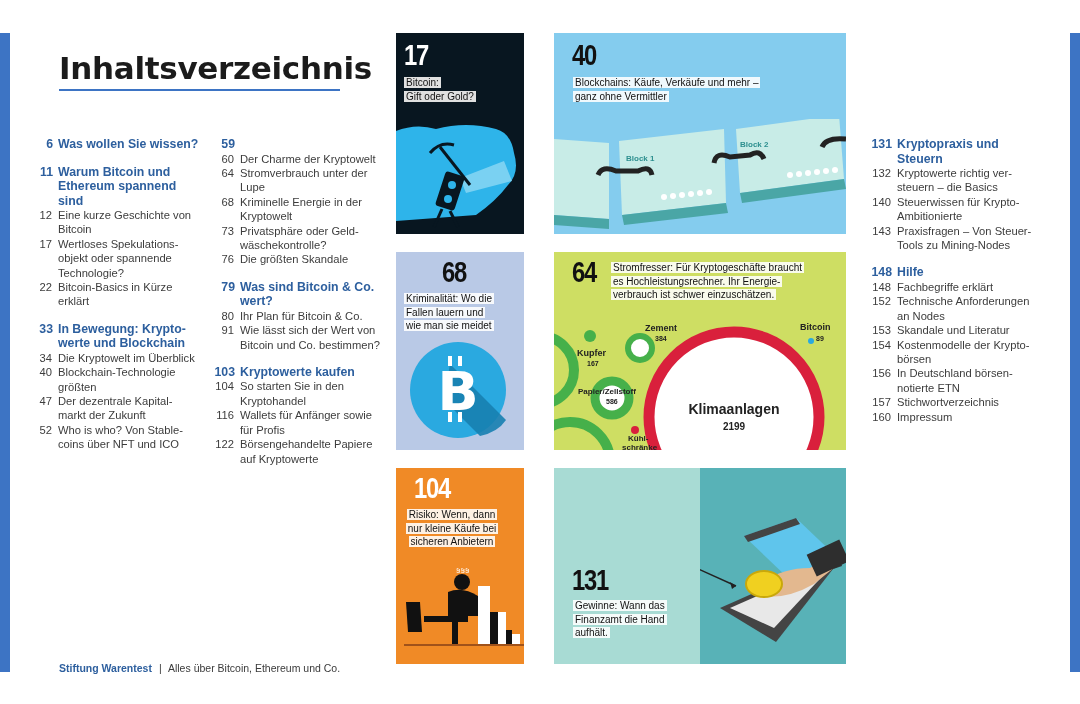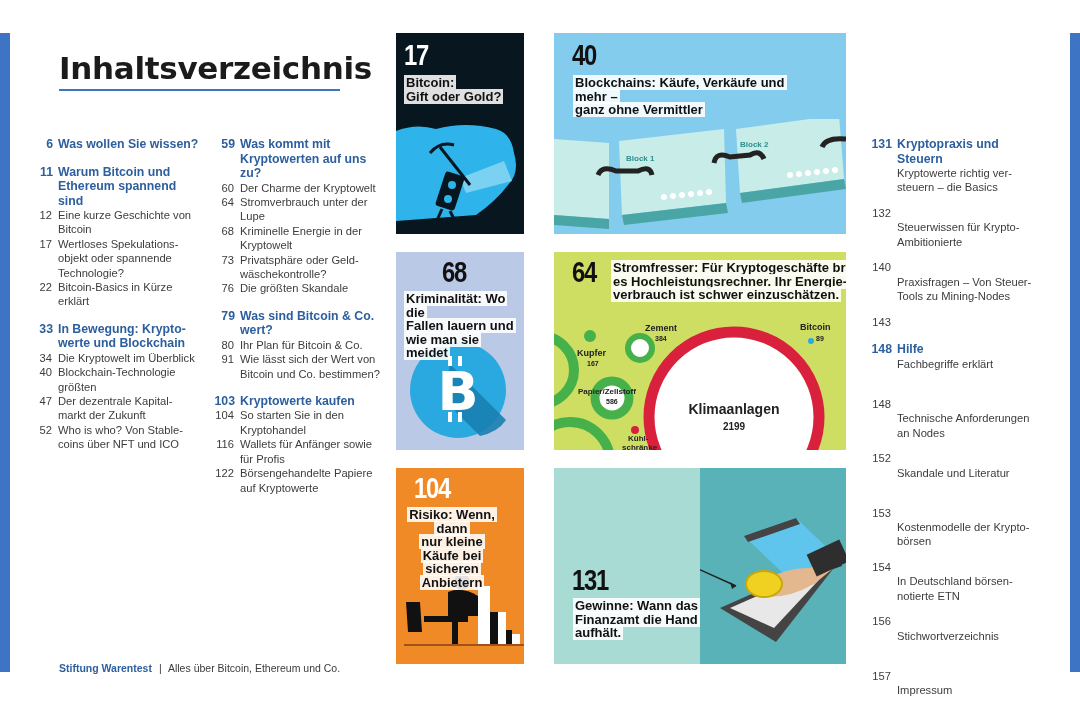--- a/index.html
+++ b/index.html
@@ -24,26 +24,26 @@
 
   .chapter { margin-bottom: 13px; }
   .ch-head { display: flex; color: #2d5f9e; font-weight: bold; font-size: 12.3px; line-height: 14.5px; }
   .ch-num { width: 28px; text-align: right; padding-right: 5px; flex-shrink: 0; }
   .c2 .ch-num { width: 35px; }
   .c3 .ch-num { width: 37px; }
   .ch-title { flex: 1; }
   .sub { display: flex; color: #3c3c3c; }
   .sub-num { width: 28px; text-align: right; padding-right: 6px; flex-shrink: 0; }
   .c2 .sub-num { width: 35px; }
-  .c3 .sub-num { width: 37px; margin-top: 40px; }
+  .c3 .sub-num { width: 37px; }
   .sub-title { flex: 1; }
 
   .tile { position: absolute; overflow: hidden; }
   .tile .tnum { position: absolute; font-family: "Liberation Sans", sans-serif; font-weight: bold; font-size: 29px; letter-spacing: -1.5px; color: #111; transform: scaleX(0.82); transform-origin: left top; }
-  .tile .tcap { position: absolute; font-size: 13px; line-height: 13.5px; color: #111; font-weight: bold; }
+  .tile .tcap { position: absolute; font-size: 10px; line-height: 13.5px; color: #111; }
   .tile .tcap span.hl { background: rgba(255,255,255,0.88); padding: 0 2px; box-decoration-break: clone; -webkit-box-decoration-break: clone; }
 
   .t17 { left: 396px; top: 33px; width: 128px; height: 201px; background: #081620; }
   .t17 .tnum { left: 8px; top: 6px; color: #fff; }
   .t17 .tcap { left: 8px; top: 43px; }
   .t17 .tcap span.hl { background: #e0e0e0; }
 
   .t40 { left: 554px; top: 33px; width: 292px; height: 201px; background: #84ccee; }
   .t40 .tnum { left: 18px; top: 6px; }
   .t40 .tcap { left: 19px; top: 43px; width: 240px; }
@@ -126,21 +126,20 @@
         <span class="sub-num">52</span>
         <span class="sub-title">Who is who? Von Stable-coins über NFT und ICO</span>
       </div>
   </div>
 </div>
 
 <div class="toc-col c2">
   <div class="chapter">
     <div class="ch-head">
       <span class="ch-num">59</span>
-      <span class="ch-title">Was kommt mit Kryptowerten auf uns zu?</span>
     </div>
     <div class="sub">
         <span class="sub-num">60</span>
         <span class="sub-title">Der Charme der Kryptowelt</span>
       </div>
     <div class="sub">
         <span class="sub-num">64</span>
         <span class="sub-title">Stromverbrauch unter der Lupe</span>
       </div>
     <div class="sub">

